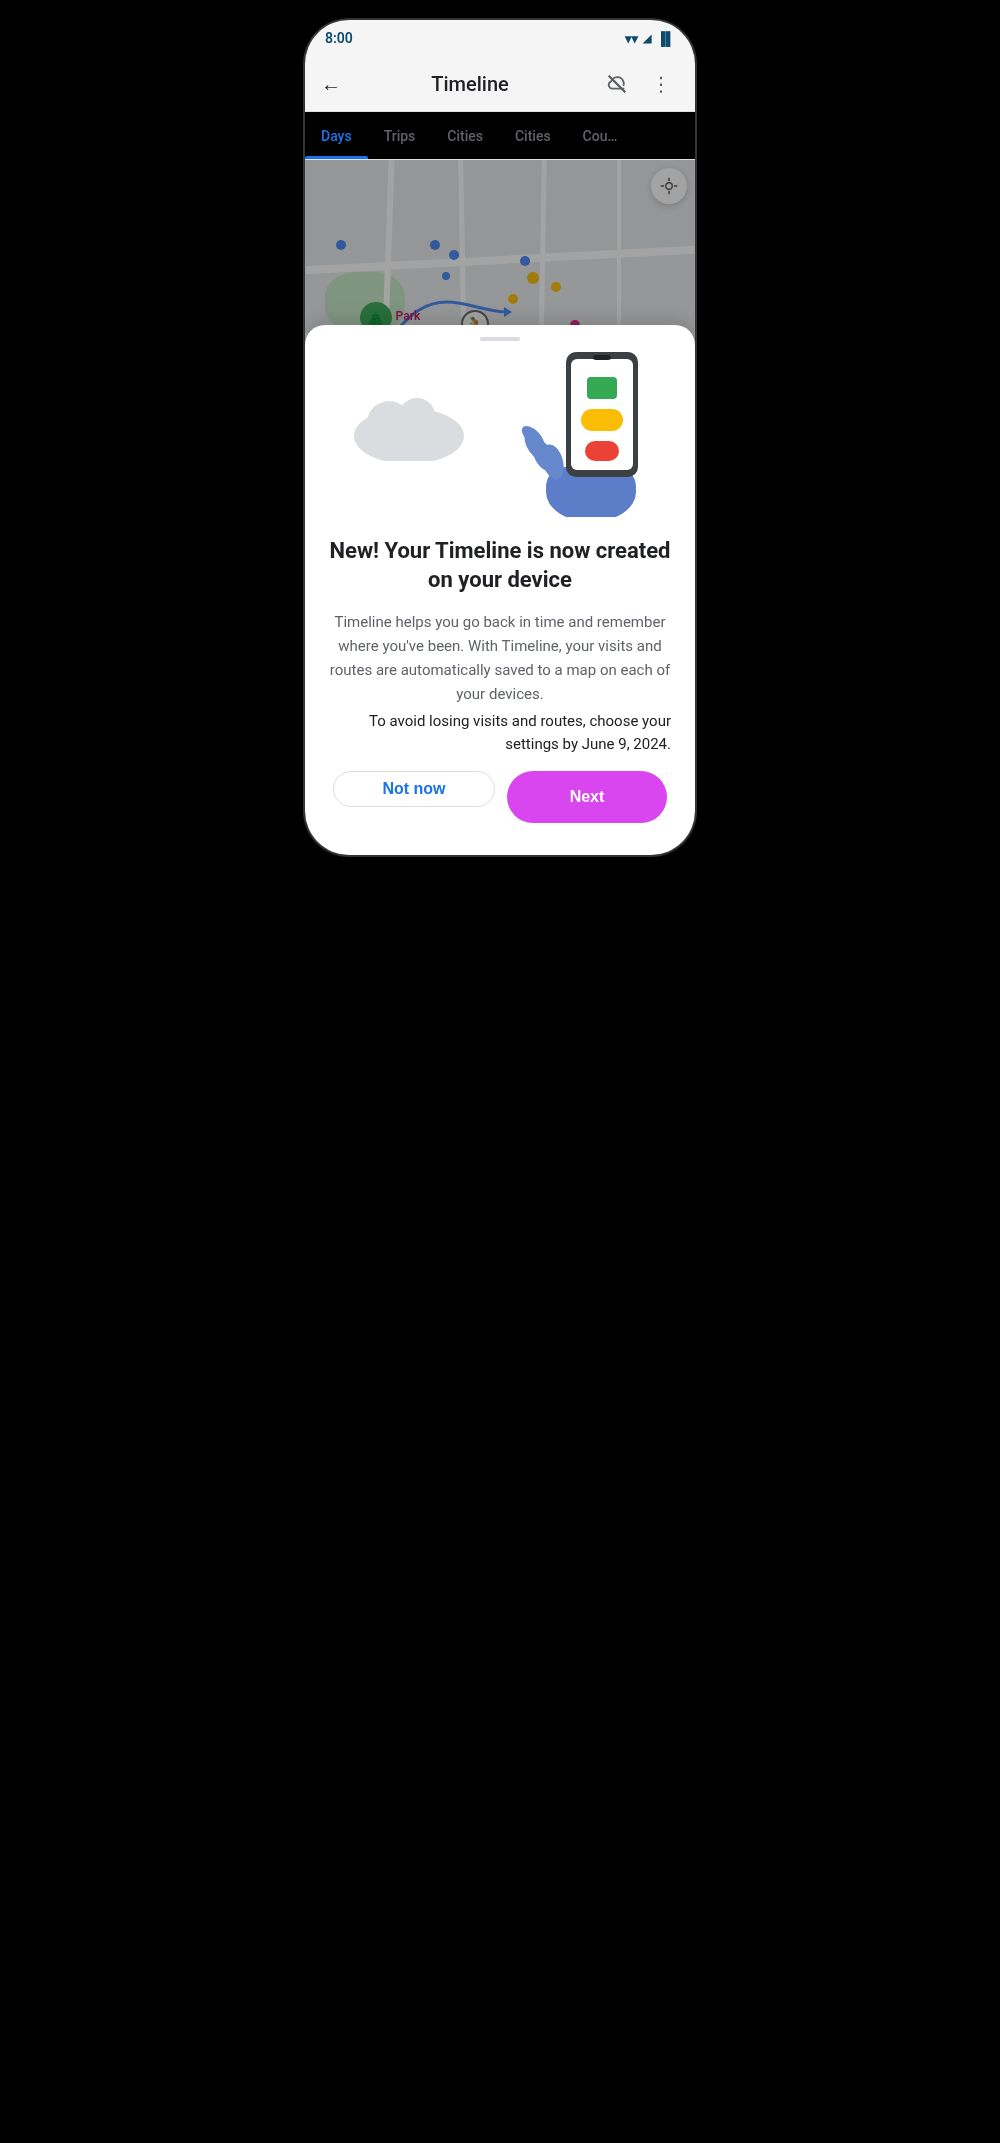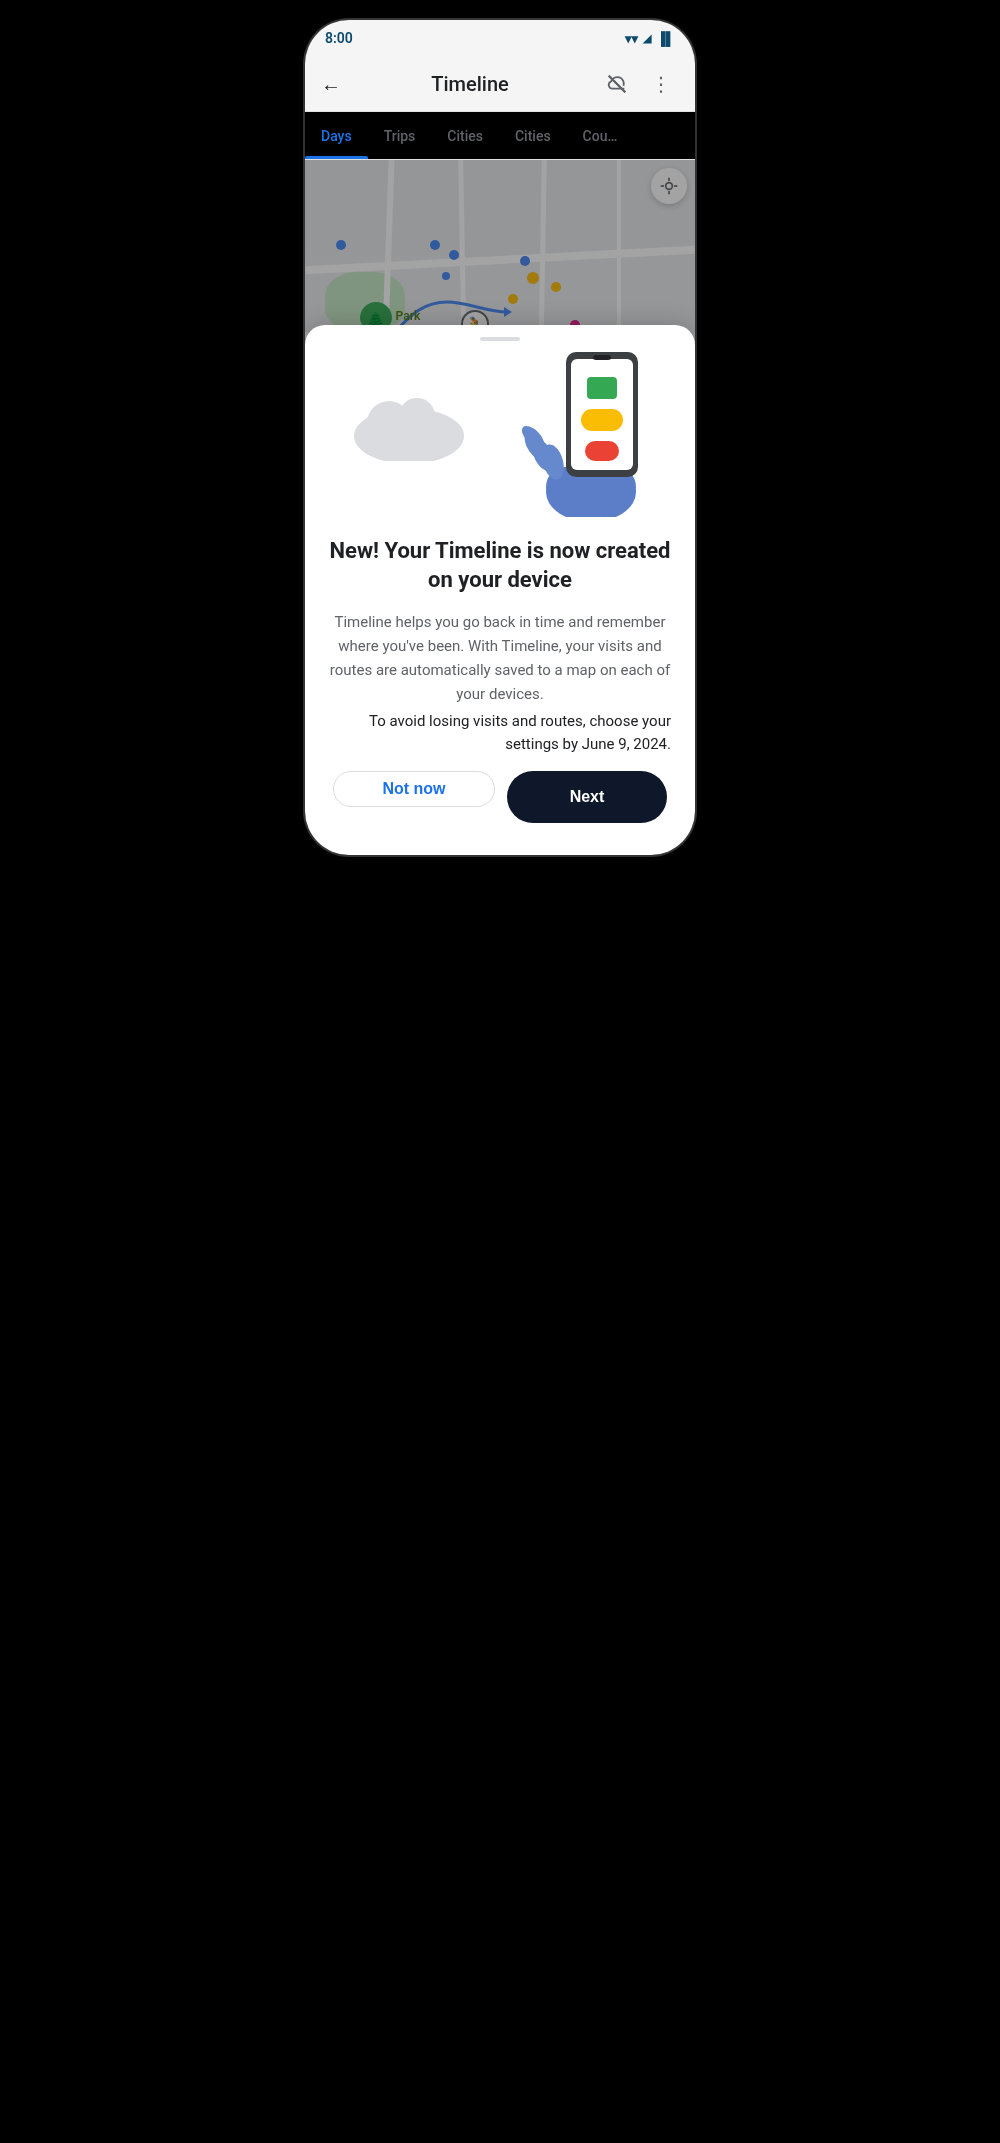--- a/index.html
+++ b/index.html
@@ -173,21 +173,21 @@
       position: absolute;
       top: 34%;
       left: 14%;
       display: flex;
       align-items: center;
       gap: 4px;
     }
 
     .park-label {
       font-size: 12px;
-      color: #4d7c0f;
+      color: #be185d;
       font-weight: 600;
       line-height: 1.2;
       margin-top: 40px;
     }
 
     .bike-icon {
       position: absolute;
       top: 47%;
       left: 40%;
       width: 28px;
@@ -309,21 +309,21 @@
       cursor: pointer;
       display: flex;
       align-items: center;
       justify-content: center;
     }
 
     .btn-next {
       flex: 1;
       height: 52px;
       border: none;
-      background: #0f172a;
+      background: #d946ef;
       border-radius: 28px;
       font-size: 16px;
       font-weight: 600;
       color: #fff;
       cursor: pointer;
       display: flex;
       align-items: center;
       justify-content: center;
     }
 

